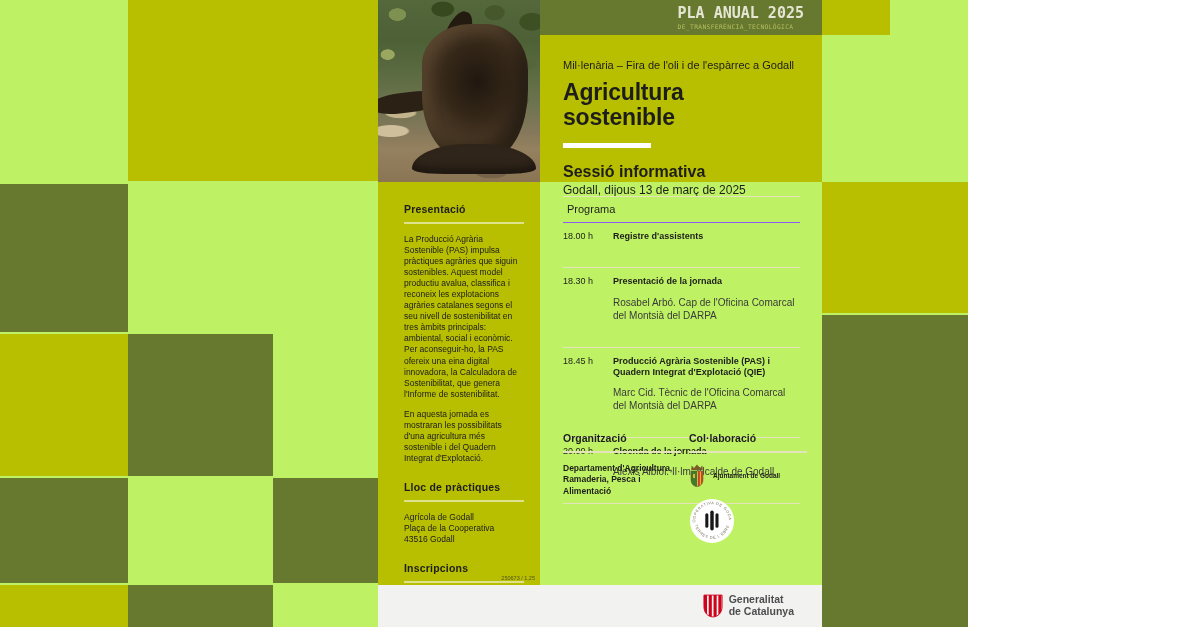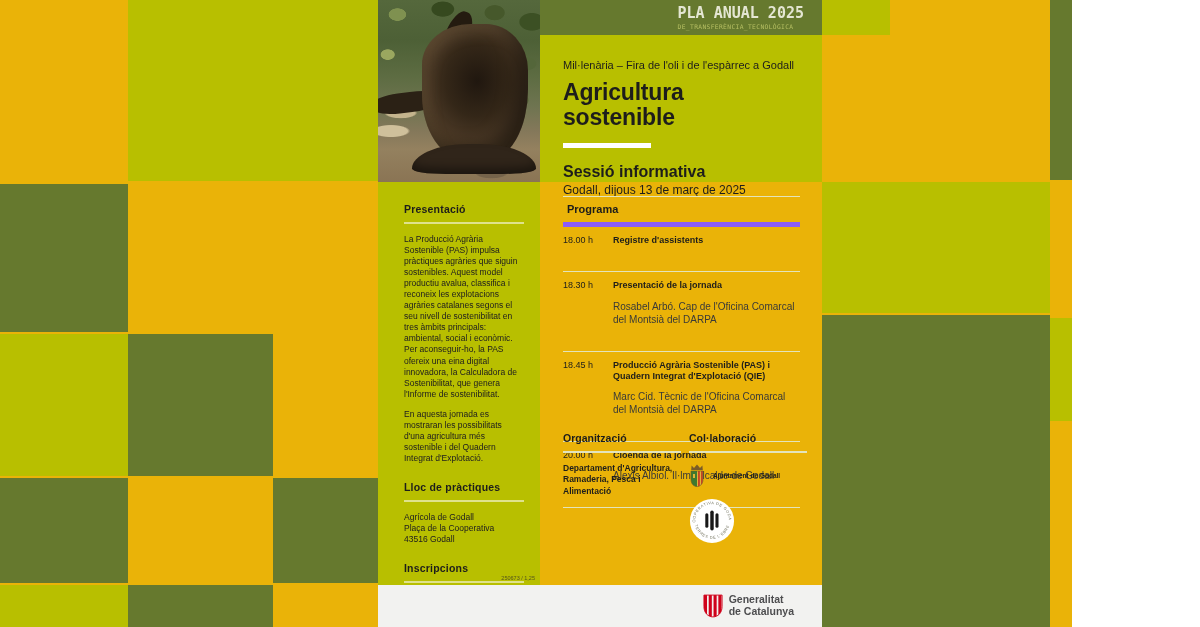--- a/index.html
+++ b/index.html
@@ -1,17 +1,17 @@
 <!DOCTYPE html>
 <html><head>
 <meta charset="utf-8">
 <style>
   html,body{margin:0;padding:0;background:#ffffff;}
   body{font-family:"Liberation Sans","DejaVu Sans",sans-serif;color:#1d1d1b;}
-  #canvas{position:relative;width:1072px;height:627px;background:#eab308;overflow:hidden;}
+  #canvas{position:relative;width:968px;height:627px;background:#bef264;overflow:hidden;}
   .abs{position:absolute;}
   .lime{background:#b8bf00;}
   .olive{background:#66792e;}
 
   
   .b1{left:128px;top:0;width:250px;height:181px;}
   .b2{left:0;top:184px;width:128px;height:148px;}
   .b3{left:0;top:334px;width:128px;height:142px;}
   .b4{left:128px;top:334px;width:145px;height:142px;}
   .b5{left:0;top:478px;width:128px;height:105px;}
@@ -70,21 +70,21 @@
   .sidecol{left:378px;top:182px;width:162px;height:403px;box-sizing:border-box;padding:21px 16px 0 26px;}
   .side-head{font-size:10.5px;font-weight:bold;letter-spacing:.2px;padding-bottom:7px;margin:0 0 10px;
     border-bottom:2px solid rgba(255,255,255,.55);}
   .side-text{font-size:8.5px;line-height:1.3;margin:0 0 9px;color:#20201e;}
   .gap-lg{margin-top:17px;}
   a.link{color:#3eb6cb;text-decoration:none;}
   .print-ref{position:absolute;right:5px;bottom:4px;font-size:5.5px;color:#54551d;}
 
   
   .progcol{left:540px;top:182px;width:282px;height:403px;box-sizing:border-box;padding:14px 22px 0 23px;}
-  .prog-head{font-size:11px;font-weight:bold;padding:6px 0 7px 4px;border-top:1px solid #e3e4bc;border-bottom:5px solid #8b5cf6;}
+  .prog-head{font-size:11px;font-weight:normal;padding:6px 0 7px 4px;border-top:1px solid #e3e4bc;border-bottom:1px solid #8b5cf6;}
   .prog-item{display:grid;grid-template-columns:44px 1fr;column-gap:6px;padding:8px 0 25px;border-bottom:1px solid #e3e4bc;}
   .prog-time{font-size:9px;}
   .prog-title{font-size:9px;font-weight:bold;line-height:1.25;}
   .prog-speaker{font-size:10px;line-height:1.3;color:#3a3a38;margin-top:8px;}
   .prog-speaker:empty{display:none;}
 
   .org-row{position:absolute;left:23px;right:15px;top:250px;display:grid;grid-template-columns:1fr 1fr;column-gap:8px;}
   .org-head{font-size:10.5px;font-weight:bold;padding-bottom:7px;border-bottom:2px solid #e3e4bc;margin:0 0 10px;}
   .org-name{font-size:8.5px;font-weight:bold;line-height:1.35;}
   .partner1{display:flex;align-items:center;gap:8px;margin-top:2px;}

